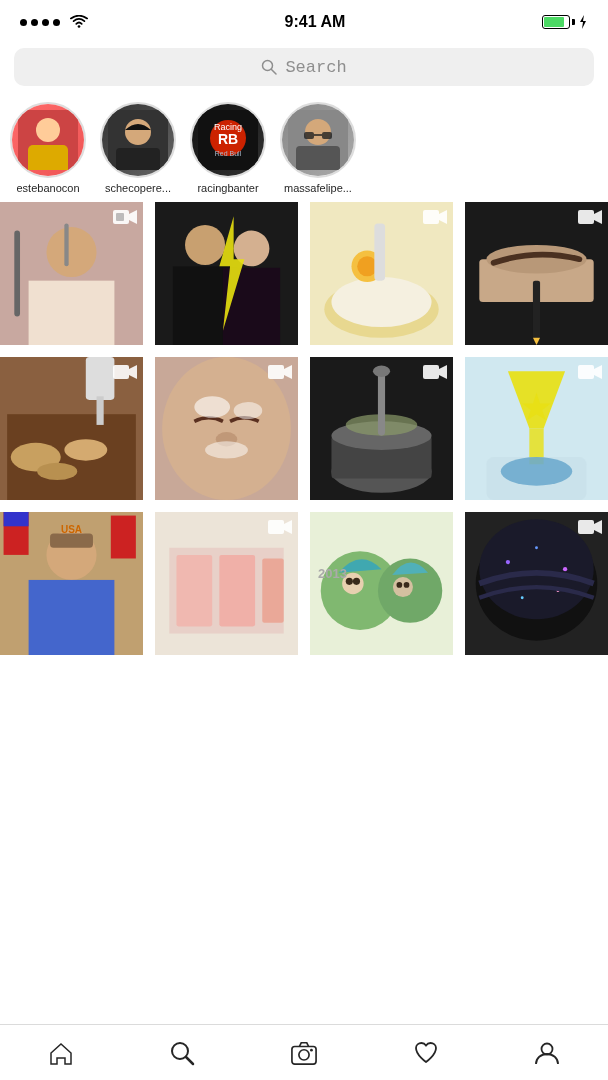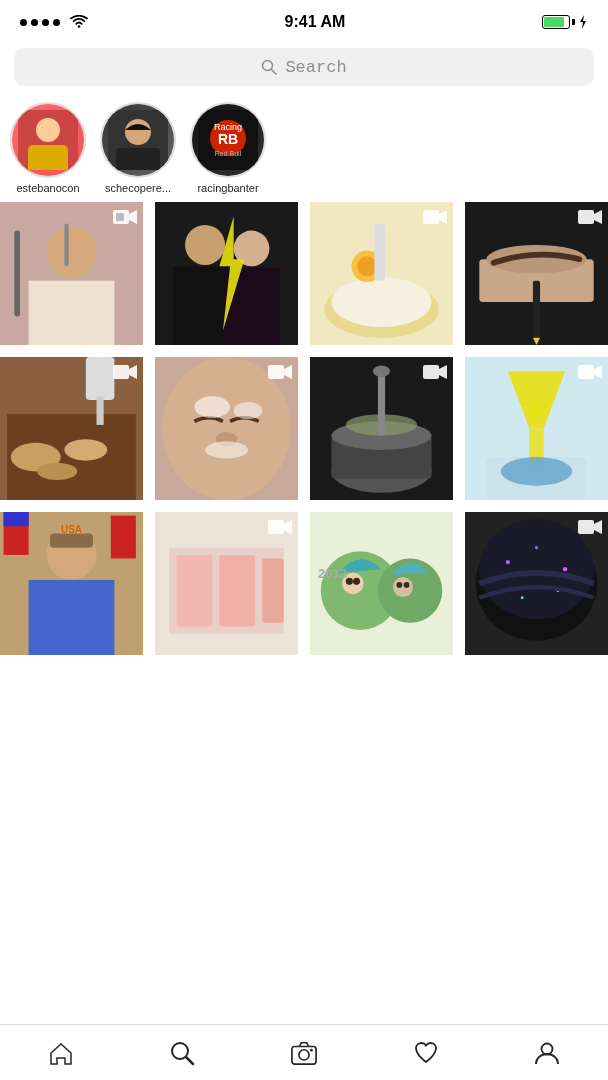--- a/index.html
+++ b/index.html
@@ -291,20 +291,36 @@
           <rect width="60" height="60" fill="#111"></rect>
           <circle cx="30" cy="28" r="18" fill="#cc2200"></circle>
           <text x="30" y="34" text-anchor="middle" font-size="14" font-weight="bold" fill="white">RB</text>
           <text x="30" y="20" text-anchor="middle" font-size="9" fill="white">Racing</text>
           <text x="30" y="46" text-anchor="middle" font-size="7" fill="#aabbcc">Red Bull</text>
         </svg>
       </div>
     </div>
     <span class="story-label">racingbanter</span>
   </div>
+  <div class="story-item">
+    <div class="story-avatar">
+      <div class="avatar-placeholder av4">
+        <svg width="60" height="60" viewBox="0 0 60 60">
+          <rect width="60" height="60" fill="#888"></rect>
+          <circle cx="30" cy="22" r="13" fill="#d4a87a"></circle>
+          <rect x="8" y="36" width="44" height="28" rx="4" fill="#555"></rect>
+
+          <rect x="16" y="22" width="10" height="7" rx="2" fill="#222" opacity="0.8"></rect>
+          <rect x="34" y="22" width="10" height="7" rx="2" fill="#222" opacity="0.8"></rect>
+          <line x1="26" y1="25" x2="34" y2="25" stroke="#222" stroke-width="1.5"></line>
+        </svg>
+      </div>
+    </div>
+    <span class="story-label">massafelipe...</span>
+  </div>
 </div>
 
 <div class="grid-container">
 
   <div class="grid-item cell-1">
     <div class="grid-content">
       <svg width="100%" height="100%" viewBox="0 0 200 200">
         <rect width="200" height="200" fill="#c8a8a0"></rect>
         <circle cx="100" cy="70" r="35" fill="#d4a87a"></circle>
         <rect x="40" y="110" width="120" height="100" fill="#f0e0d0"></rect>

